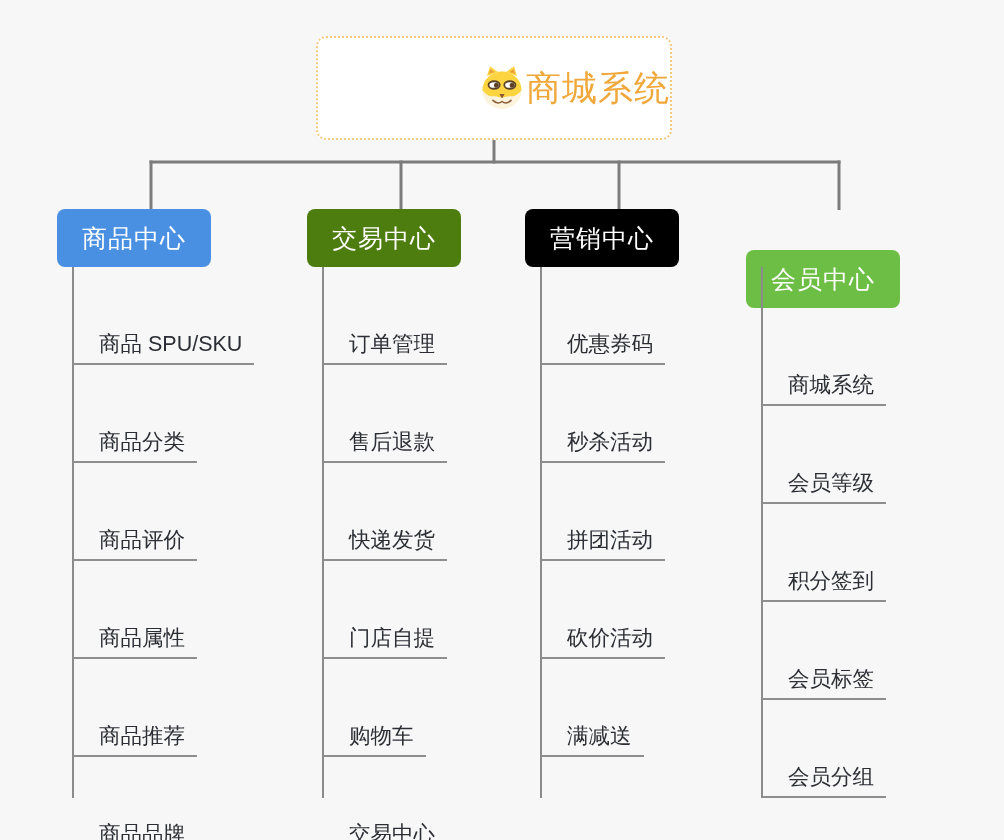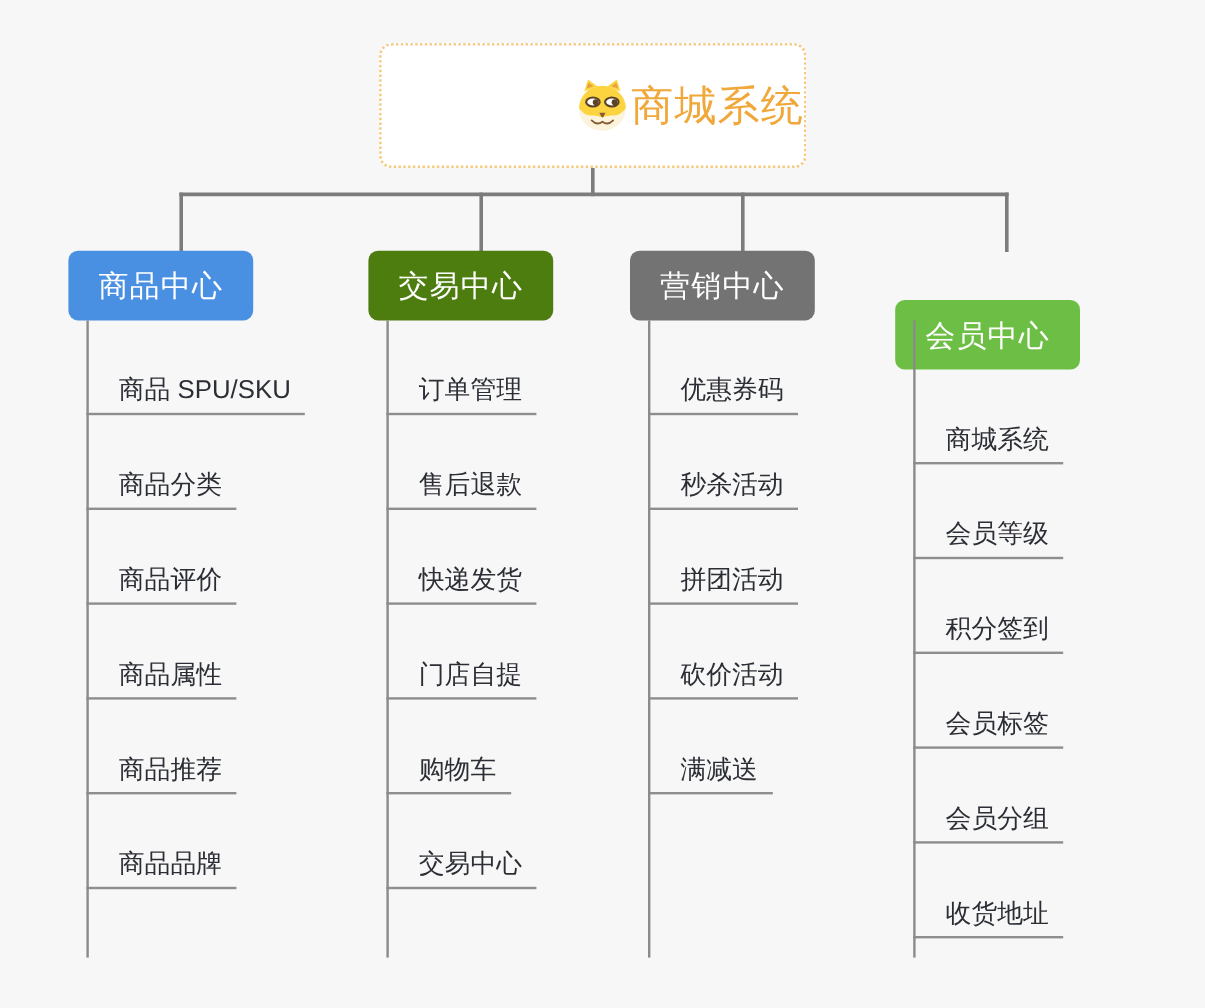--- a/index.html
+++ b/index.html
@@ -39,21 +39,21 @@
     color: #ffffff; font-size: 25px; letter-spacing: 1px;
     white-space: nowrap;
   }
   .trunk {
     position: absolute; left: 15px; top: 58px;
     width: 2px; height: 531px;
     background: #8b8b8b;
   }
   .branch-items { margin-left: 15px; }
   .branch-item {
-    height: 79px;
+    height: 98px;
     display: flex; align-items: flex-end;
     width: fit-content;
     border-bottom: 2px solid #8e8e8e;
     padding: 0 12px 5px 27px;
     font-size: 21.5px; color: #2b2e34;
     white-space: nowrap;
   }
 </style>
 </head>
 <body>
@@ -114,21 +114,21 @@
       <div class="branch-item">订单管理</div>
       <div class="branch-item">售后退款</div>
       <div class="branch-item">快递发货</div>
       <div class="branch-item">门店自提</div>
       <div class="branch-item">购物车</div>
       <div class="branch-item">交易中心</div>
     </div>
   </div>
 
   <div class="branch" style="left:525px">
-    <div class="branch-header" style="background-color: #737373;">营销中心</div>
+    <div class="branch-header" style="background-color: #000000;">营销中心</div>
     <div class="trunk"></div>
     <div class="branch-items">
       <div class="branch-item">优惠券码</div>
       <div class="branch-item">秒杀活动</div>
       <div class="branch-item">拼团活动</div>
       <div class="branch-item">砍价活动</div>
       <div class="branch-item">满减送</div>
     </div>
   </div>
 

